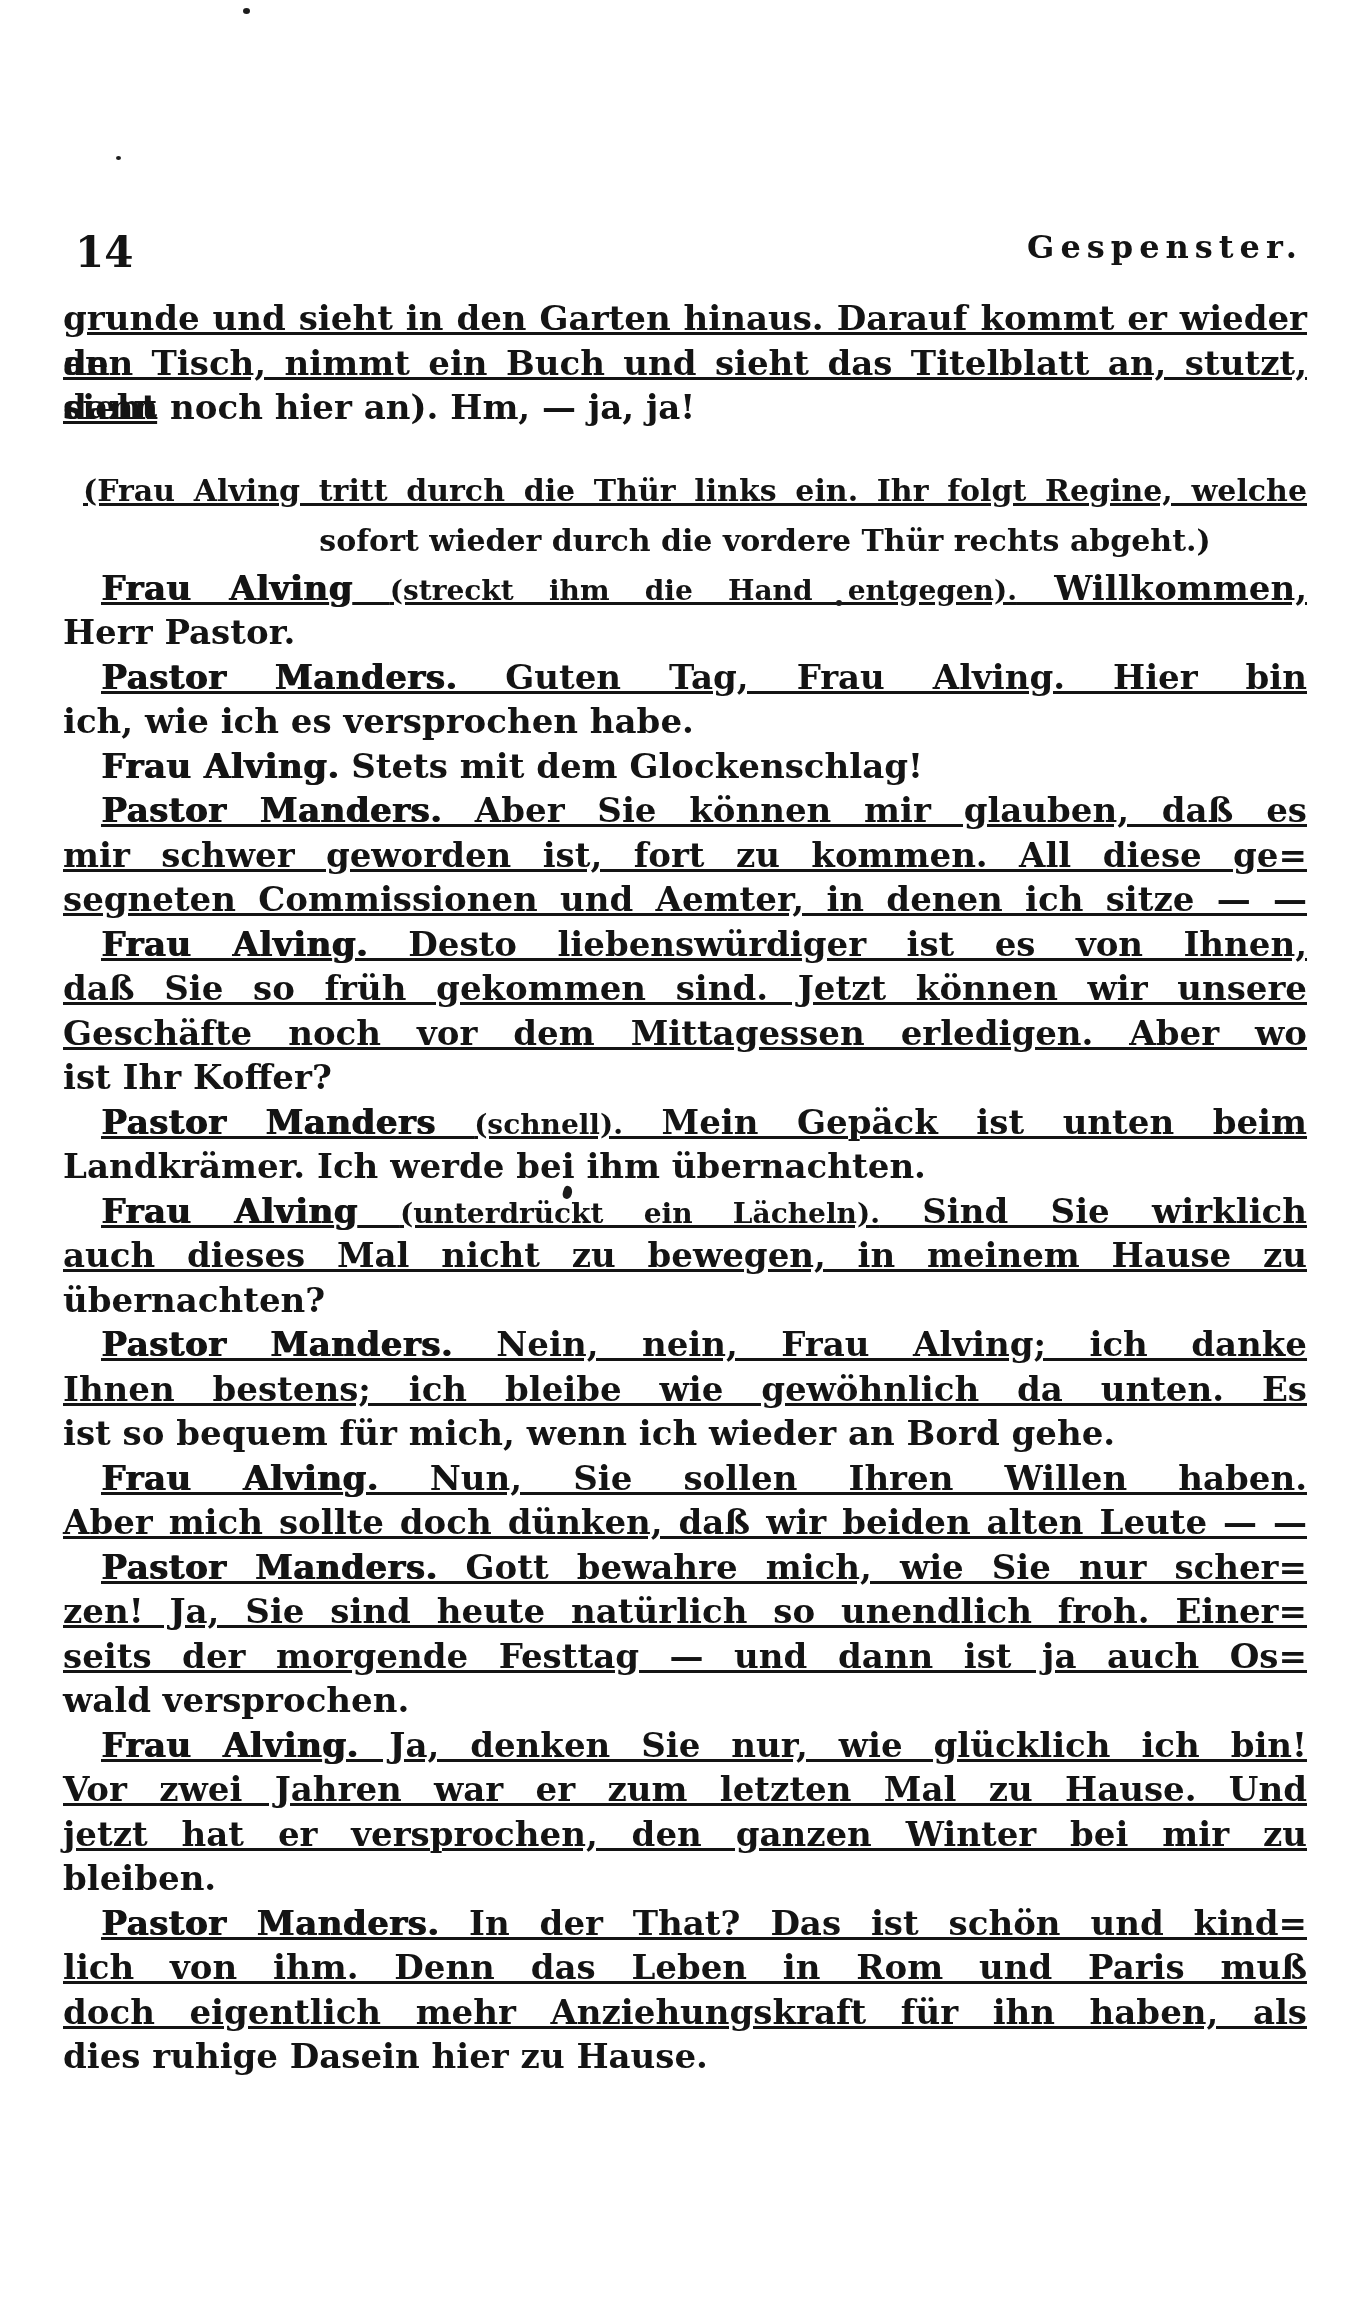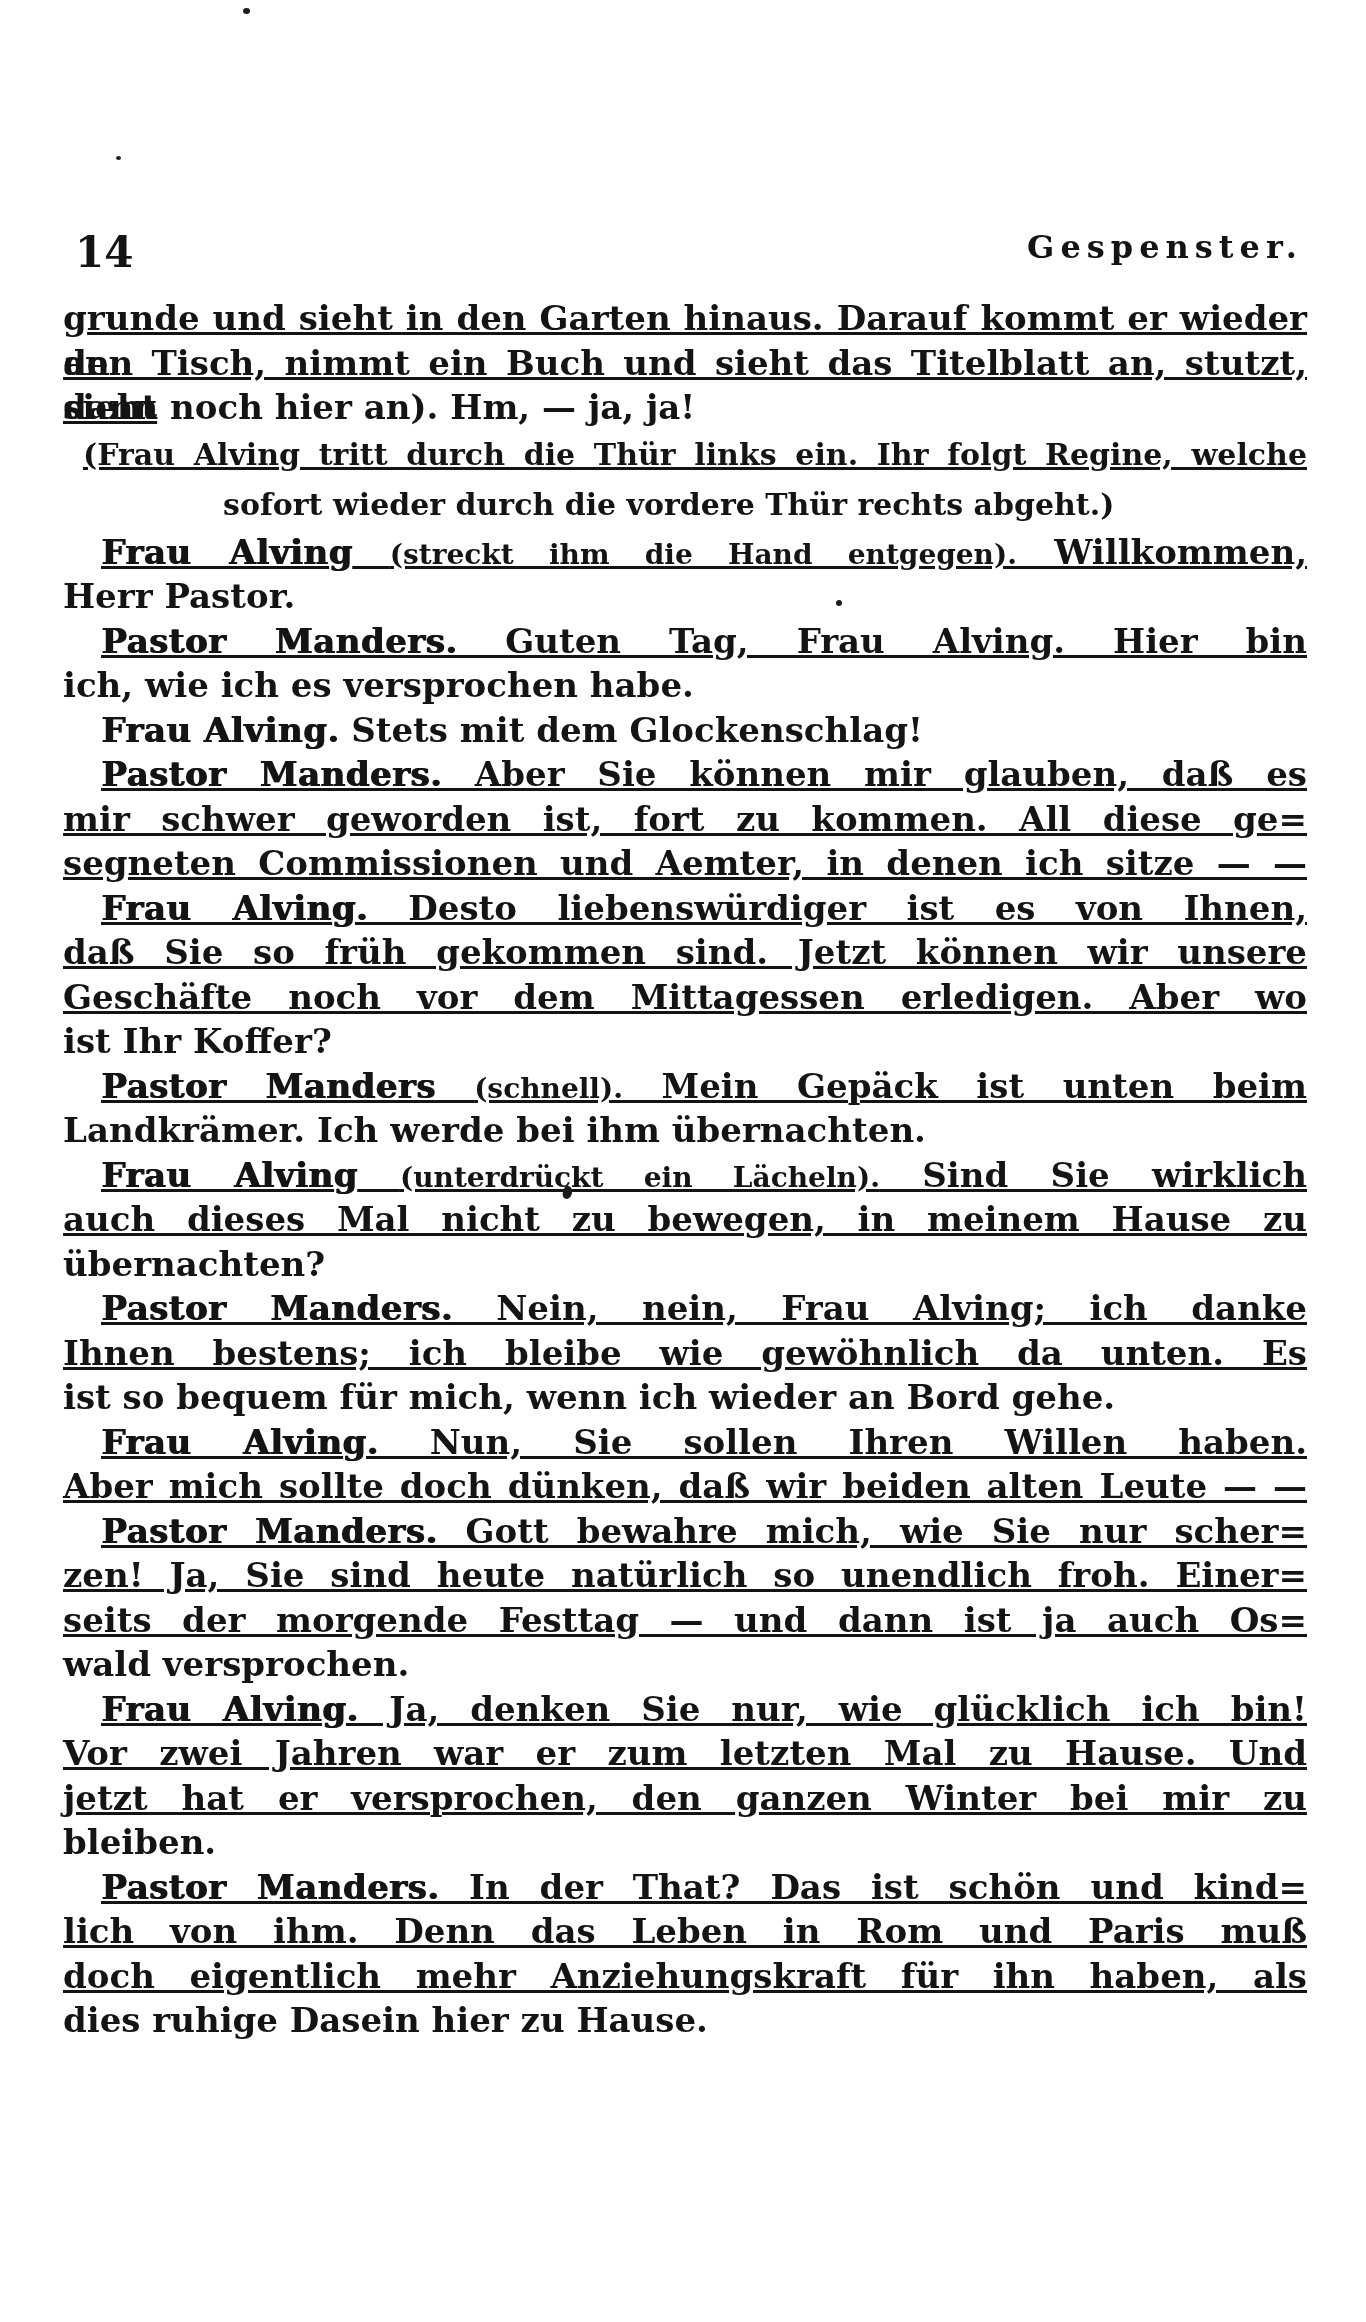--- a/index.html
+++ b/index.html
@@ -49,22 +49,22 @@
   .indent { text-indent: 38px; }
   .speaker {
     text-shadow: 1.1px 0 0 currentColor;
     letter-spacing: 0.5px;
   }
   .note { font-size: 28px; }
   .entrance .line {
     font-size: 30px;
     line-height: 50px; height: 50px;
   }
-  .entrance .entrance-first { padding-left: 20px; }
-  .entrance .entrance-indent { padding-left: 160px; }
+  .entrance .entrance-first { padding-left: 20px; margin-top: 36px; }
+  .entrance .entrance-indent { padding-left: 160px; text-align: center; }
   
   .speck {
     position: absolute;
     background: #1c1c1c;
     border-radius: 50%;
   }
 </style>
 </head>
 <body>
 

